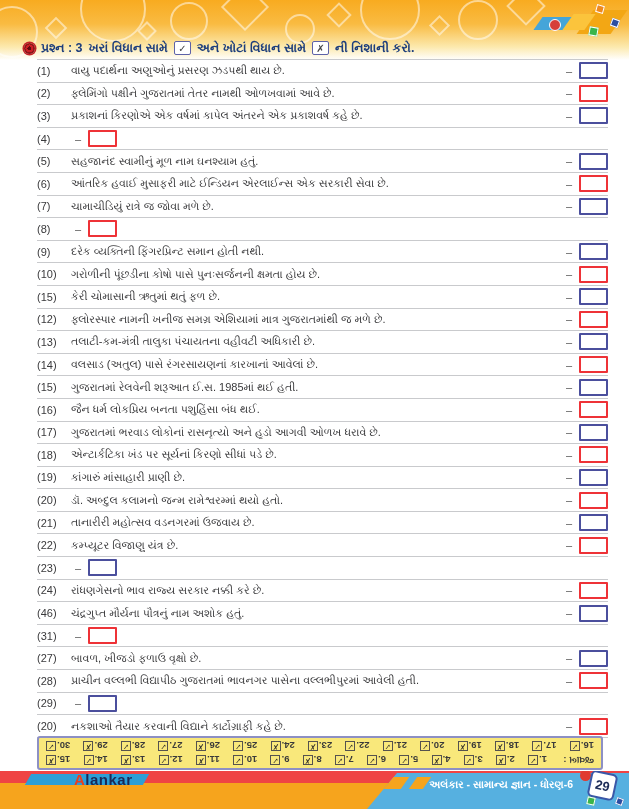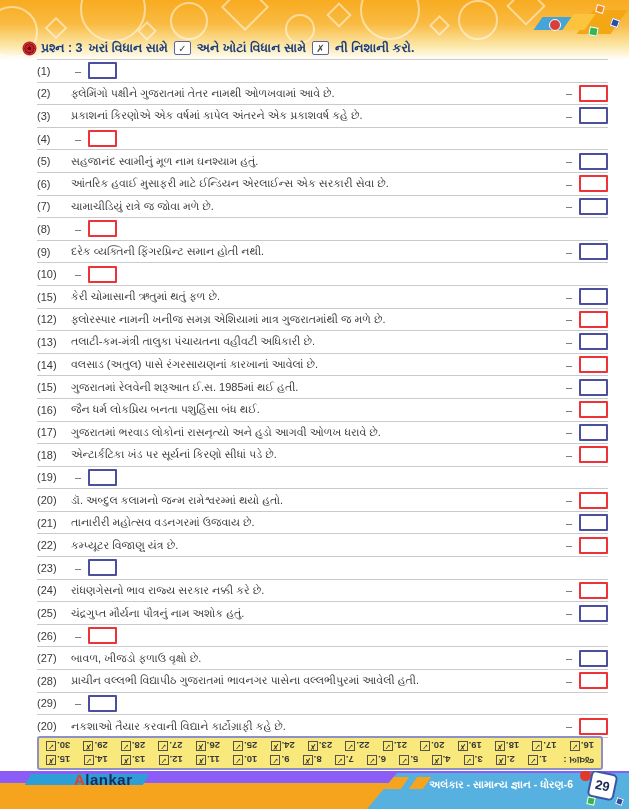--- a/index.html
+++ b/index.html
@@ -51,21 +51,21 @@
              justify-content:center; padding:0 7px; gap:1px; }
   .ans-line { display:flex; align-items:center; justify-content:space-between;
               font-size:9.5px; font-weight:bold; color:#3a3a3a; height:13px; }
   .ans-label { margin-right:3px; }
   .ans-item { display:inline-flex; align-items:center; gap:1px; }
   .ans-box { width:10px; height:10px; border:1px solid #55524e; background:#f9e87b;
              display:inline-flex; align-items:center; justify-content:center;
              font-size:8px; line-height:1; color:#2e2c29; }
 
   
-  .footer { position:absolute; left:0; bottom:0; width:629px; height:38px; background:#8b5cf6; overflow:hidden;text-align:center; }
+  .footer { position:absolute; left:0; bottom:0; width:629px; height:38px; background:#ef4444; overflow:hidden;text-align:center; }
   .f-orange { position:absolute; left:0; bottom:0; width:100%; height:26px; background:#f6a41d; }
   .f-blue { position:absolute; right:0; bottom:0; width:262px; height:36px; background:#56b0e0;
             clip-path:polygon(30px 0,100% 0,100% 100%,0 100%); }
   .f-yelp1 { position:absolute; left:14px; top:4px; width:24px; height:12px; background:#f6a41d; transform:skewX(-35deg); }
   .f-yelp2 { position:absolute; left:46px; top:4px; width:14px; height:12px; background:#f6a41d; transform:skewX(-35deg); }
   .f-logobar { position:absolute; left:28px; top:3px; width:118px; height:11px; background:#2d9fd6; transform:skewX(-30deg); }
   .f-logo { position:absolute; left:74px; top:0px; color:#1b2a56; font-weight:bold; font-size:15px; letter-spacing:.5px; }
   .f-logo::first-letter { color:#e8401f; }
   .f-title { position:absolute; right:56px; top:7px; color:#fff; font-weight:bold; font-size:10.5px; white-space:nowrap; }
   .f-badge-red { position:absolute; right:38px; top:-1px; width:11px; height:11px; border-radius:50%; background:#e03a2f; }
@@ -109,20 +109,21 @@
     <span>ખરાં વિધાન સામે</span>
     <span class="hbox">✓</span>
     <span>અને ખોટાં વિધાન સામે</span>
     <span class="hbox">✗</span>
     <span>ની નિશાની કરો.</span>
   </div>
 
   <div class="qtable">
       <div class="qrow">
         <span class="qno">(1)</span>
+        <span class="qtext">વાયુ પદાર્થના અણુઓનું પ્રસરણ ઝડપથી થાય છે.</span>
         <span class="qdash">–</span>
         <span class="qbox blue"></span>
       </div>
       <div class="qrow">
         <span class="qno">(2)</span>
         <span class="qtext">ફ્લેમિંગો પક્ષીને ગુજરાતમાં તેતર નામથી ઓળખવામાં આવે છે.</span>
         <span class="qdash">–</span>
         <span class="qbox red"></span>
       </div>
       <div class="qrow">
@@ -160,20 +161,21 @@
         <span class="qbox red"></span>
       </div>
       <div class="qrow">
         <span class="qno">(9)</span>
         <span class="qtext">દરેક વ્યક્તિની ફિંગરપ્રિન્ટ સમાન હોતી નથી.</span>
         <span class="qdash">–</span>
         <span class="qbox blue"></span>
       </div>
       <div class="qrow">
         <span class="qno">(10)</span>
+        <span class="qtext">ગરોળીની પૂંછડીના કોષો પાસે પુનઃસર્જનની ક્ષમતા હોય છે.</span>
         <span class="qdash">–</span>
         <span class="qbox red"></span>
       </div>
       <div class="qrow">
         <span class="qno">(15)</span>
         <span class="qtext">કેરી ચોમાસાની ઋતુમાં થતું ફળ છે.</span>
         <span class="qdash">–</span>
         <span class="qbox blue"></span>
       </div>
       <div class="qrow">
@@ -213,20 +215,21 @@
         <span class="qbox blue"></span>
       </div>
       <div class="qrow">
         <span class="qno">(18)</span>
         <span class="qtext">એન્ટાર્કટિકા ખંડ પર સૂર્યનાં કિરણો સીધાં પડે છે.</span>
         <span class="qdash">–</span>
         <span class="qbox red"></span>
       </div>
       <div class="qrow">
         <span class="qno">(19)</span>
+        <span class="qtext">કાંગારું માંસાહારી પ્રાણી છે.</span>
         <span class="qdash">–</span>
         <span class="qbox blue"></span>
       </div>
       <div class="qrow">
         <span class="qno">(20)</span>
         <span class="qtext">ડૉ. અબ્દુલ કલામનો જન્મ રામેશ્વરમ્માં થયો હતો.</span>
         <span class="qdash">–</span>
         <span class="qbox red"></span>
       </div>
       <div class="qrow">
@@ -246,27 +249,27 @@
         <span class="qdash">–</span>
         <span class="qbox blue"></span>
       </div>
       <div class="qrow">
         <span class="qno">(24)</span>
         <span class="qtext">રાંધણગેસનો ભાવ રાજ્ય સરકાર નક્કી કરે છે.</span>
         <span class="qdash">–</span>
         <span class="qbox red"></span>
       </div>
       <div class="qrow">
-        <span class="qno">(25)</span>
+        <span class="qno">(46)</span>
         <span class="qtext">ચંદ્રગુપ્ત મૌર્યના પૌત્રનું નામ અશોક હતું.</span>
         <span class="qdash">–</span>
         <span class="qbox blue"></span>
       </div>
       <div class="qrow">
-        <span class="qno">(26)</span>
+        <span class="qno">(31)</span>
         <span class="qdash">–</span>
         <span class="qbox red"></span>
       </div>
       <div class="qrow">
         <span class="qno">(27)</span>
         <span class="qtext">બાવળ, ખીજડો ફળાઉ વૃક્ષો છે.</span>
         <span class="qdash">–</span>
         <span class="qbox blue"></span>
       </div>
       <div class="qrow">

